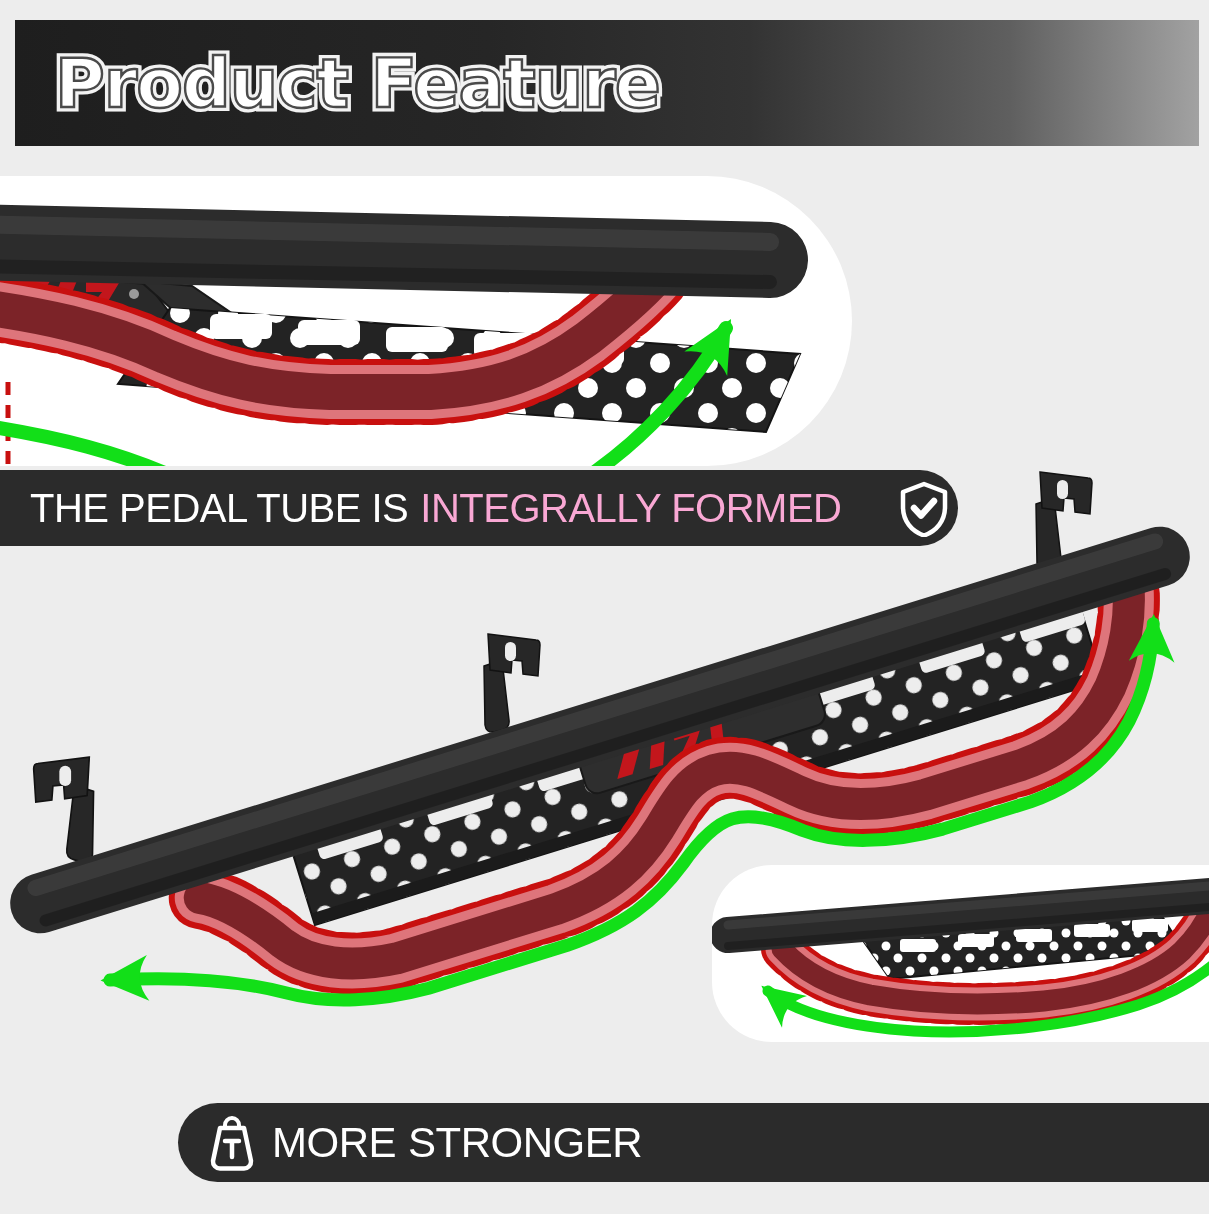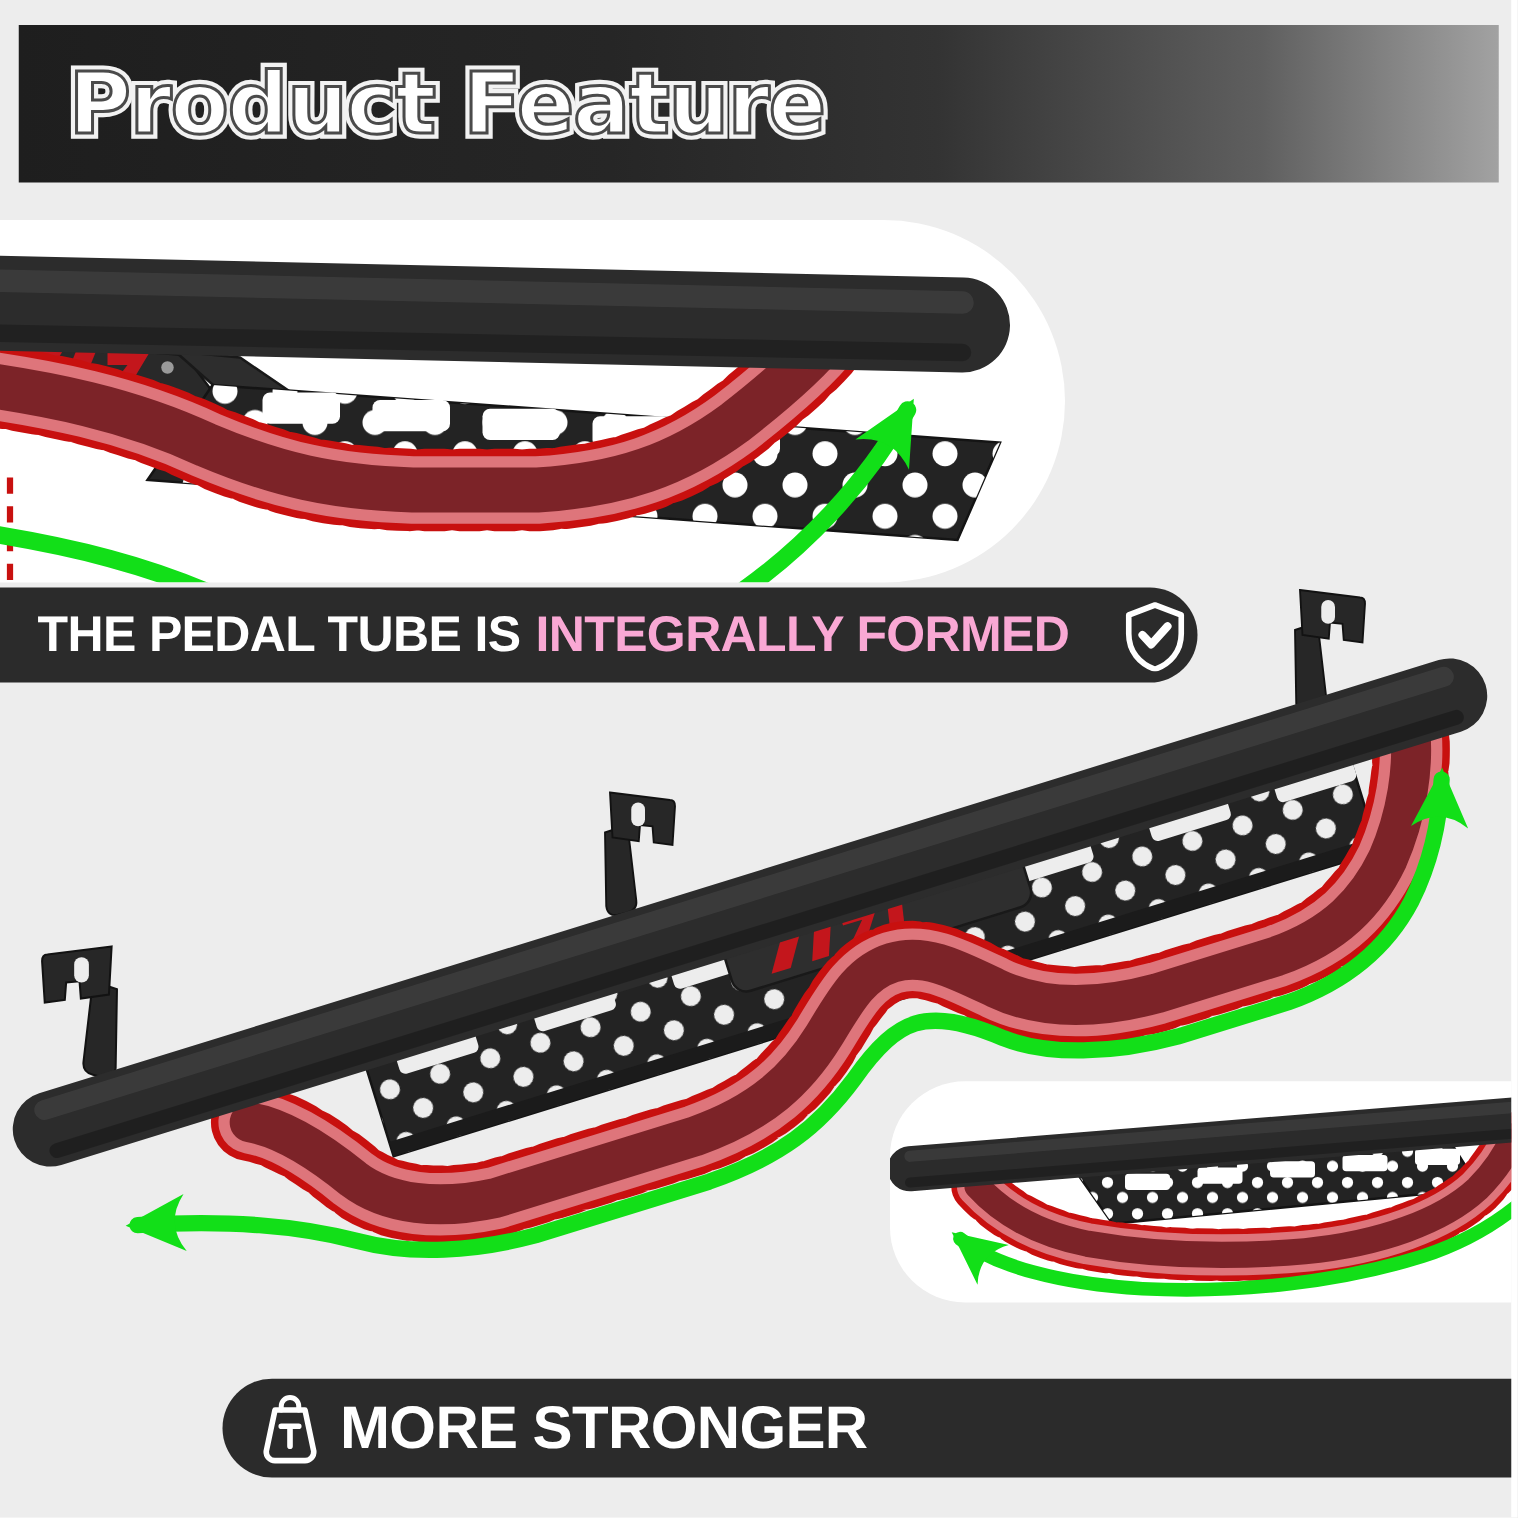--- a/index.html
+++ b/index.html
@@ -26,22 +26,22 @@
     border-radius:0 145px 145px 0;overflow:hidden;
   }
   .card-br{
     position:absolute;left:712px;top:865px;width:502px;height:177px;background:#fff;
     border-radius:60px 0 0 60px;overflow:hidden;
   }
   
   .banner{position:absolute;background:#2b2b2b;display:flex;align-items:center;white-space:nowrap;}
   .banner-mid{left:0;top:470px;width:958px;height:76px;border-radius:0 38px 38px 0;padding-left:30px;box-sizing:border-box;}
   .banner-bottom{left:178px;top:1103px;width:1036px;height:79px;border-radius:40px 0 0 40px;}
-  .banner .txt{font-weight:bold;font-size:40px;color:#fff;letter-spacing:-0.5px;}
-  .banner-bottom .txt{font-size:48px;}
+  .banner .txt{font-weight:normal;font-size:40px;color:#fff;letter-spacing:-0.5px;}
+  .banner-bottom .txt{font-size:42px;}
   .banner .hl{color:#f9a8d4;}
   .banner-mid .hl{margin-left:12px;}
   .banner-bottom .txt{margin-left:12px;}
   .banner-bottom .icon-weight{margin-left:26px;}
   .shield{position:absolute;left:898px;top:11px;}
   svg{display:block;}
   .art{position:absolute;left:0;top:0;}
 </style>
 </head>
 <body>

